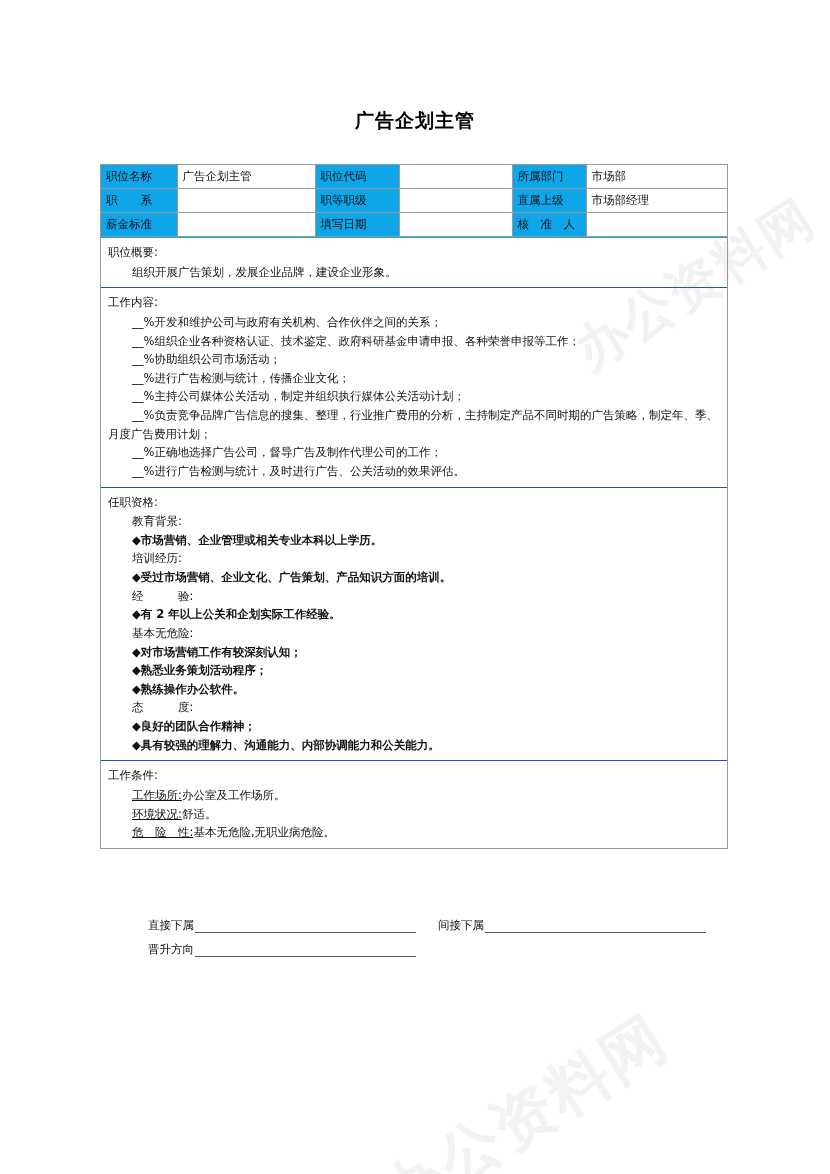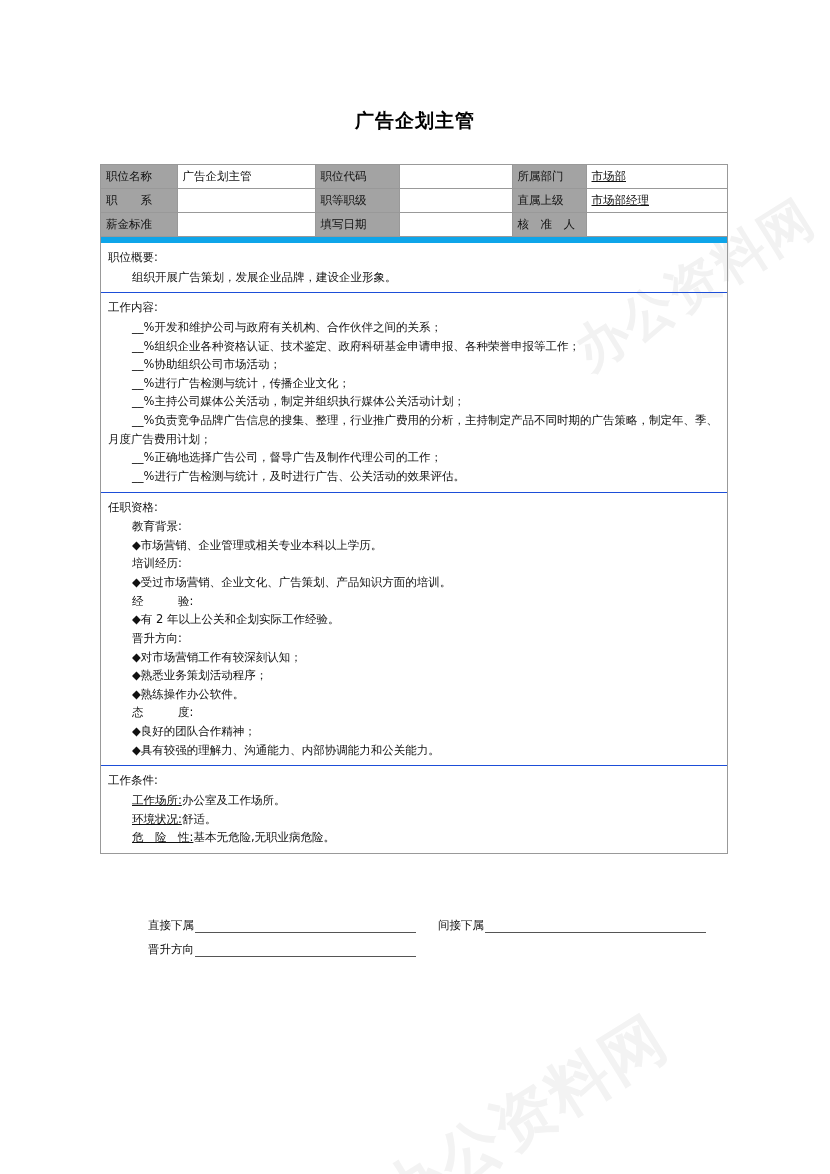--- a/index.html
+++ b/index.html
@@ -84,56 +84,57 @@
   table.hdr td {
     border: 1px solid #999;
     height: 23px;
     padding: 0 5px;
     vertical-align: middle;
     line-height: 1.15;
     color: #111;
     white-space: nowrap;
     overflow: hidden;
   }
-  table.hdr td.lbl { background: #a3a3a3; }
+  table.hdr td.lbl { background: #0ea5e9; }
   table.hdr tr td:first-child { border-left: none; }
-  table.hdr tr td:last-child  { border-right: none; text-decoration: underline; }
+  table.hdr tr td:last-child  { border-right: none; }
   table.hdr tr:first-child td { border-top: none; }
 
   .col-a { width: 76px; }
   .col-b { width: 138px; }
   .col-c { width: 84px; }
   .col-d { width: 113px; }
   .col-e { width: 74px; }
   .col-f { width: 141px; }
 
   
   .block {
     border-top: 1px solid #1d4ed8;
     padding: 4px 7px 6px 7px;
     font-size: 11.5px;
     line-height: 1.62;
     color: #111;
   }
-  .block.first { border-top: 6px solid #0ea5e9; }
+  .block.first { border-top: 1px solid #0ea5e9; }
   .block .head {
     margin: 1px 0 1px 0;
   }
   .block .line {
     margin: 0;
     text-indent: 24px;
   }
   .block .sub {
     margin: 0;
     text-indent: 24px;
   }
   .block .sub u { text-decoration: underline; }
   .block .bullet {
     margin: 0;
     text-indent: 24px;
+    font-weight: bold;
   }
 
   
   .uhead {
   }
 
   
   .sig {
     position: absolute;
     left: 100px;
@@ -233,21 +234,21 @@
 
       <div class="sub uhead">教育背景:</div>
       <div class="bullet">◆市场营销、企业管理或相关专业本科以上学历。</div>
 
       <div class="sub uhead">培训经历:</div>
       <div class="bullet">◆受过市场营销、企业文化、广告策划、产品知识方面的培训。</div>
 
       <div class="sub uhead">经　　　验:</div>
       <div class="bullet">◆有 2 年以上公关和企划实际工作经验。</div>
 
-      <div class="sub uhead">晋升方向:</div>
+      <div class="sub uhead">基本无危险:</div>
       <div class="bullet">◆对市场营销工作有较深刻认知；</div>
       <div class="bullet">◆熟悉业务策划活动程序；</div>
       <div class="bullet">◆熟练操作办公软件。</div>
 
       <div class="sub uhead">态　　　度:</div>
       <div class="bullet">◆良好的团队合作精神；</div>
       <div class="bullet">◆具有较强的理解力、沟通能力、内部协调能力和公关能力。</div>
     </div>
 
     <div class="block">

